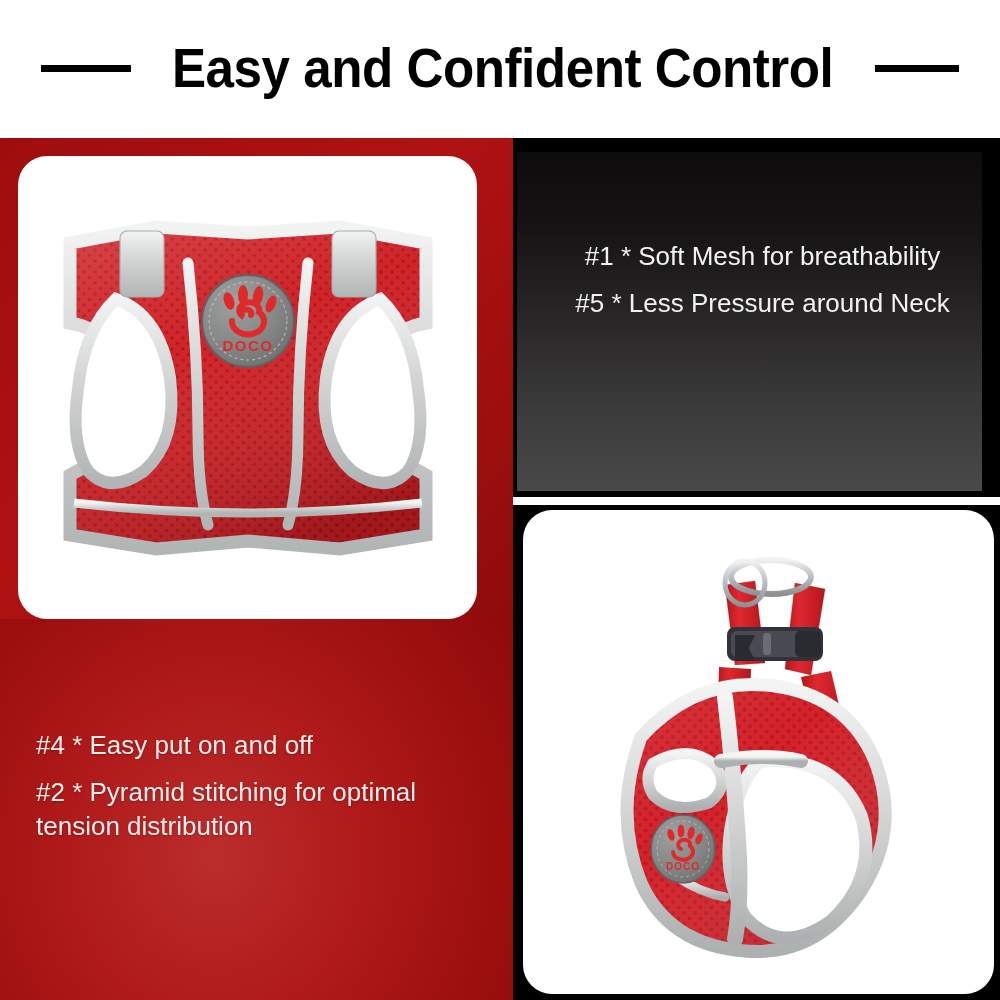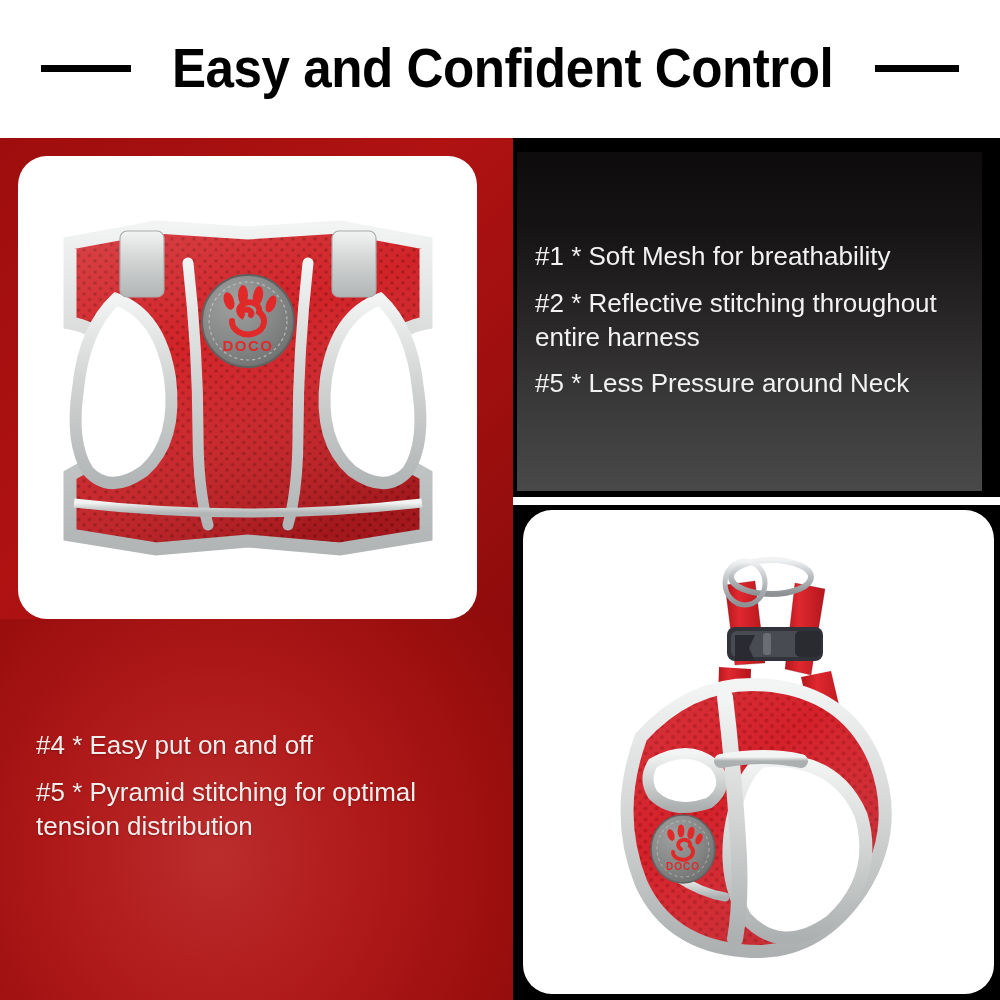--- a/index.html
+++ b/index.html
@@ -92,20 +92,21 @@
     white-space: pre-line;
   }
 
   
   .panel-features-dark {
     position: absolute;
     left: 513px; top: 138px;
     width: 487px; height: 359px;
     background: #000000;
     padding: 14px 18px 6px 4px;
+    text-align: center;
   }
   .dark-box {
     position: relative;
     width: 100%; height: 100%;
     background: linear-gradient(180deg, #0d0b0b 0%, #151313 22%, #2a2828 52%, #3c3b3b 76%, #4a4949 100%);
   }
   .dark-list {
     position: absolute;
     left: 18px; top: 88px;
     width: 455px;
@@ -229,31 +230,29 @@
           </g>
         </svg>
       </div>
 
     </div>
   </div>
 
   <div class="panel-features-red">
     <div class="red-list">
       <div class="feature">#4 * Easy put on and off</div>
-      <div class="feature">#5 * Pyramid stitching for optimal
+      <div class="feature">#2 * Pyramid stitching for optimal
         tension distribution</div>
     </div>
   </div>
 
   <div class="panel-features-dark">
     <div class="dark-box">
       <div class="dark-list">
         <div class="feature">#1 * Soft Mesh for breathability</div>
-        <div class="feature">#2 * Reflective stitching throughout
-      entire harness</div>
         <div class="feature">#5 * Less Pressure around Neck</div>
       </div>
     </div>
   </div>
 
   <div class="panel-photo-worn">
     <div class="photo-stage">
 
       <div class="worn-wrap">
         <svg viewBox="0 0 420 430" width="420" height="430">

